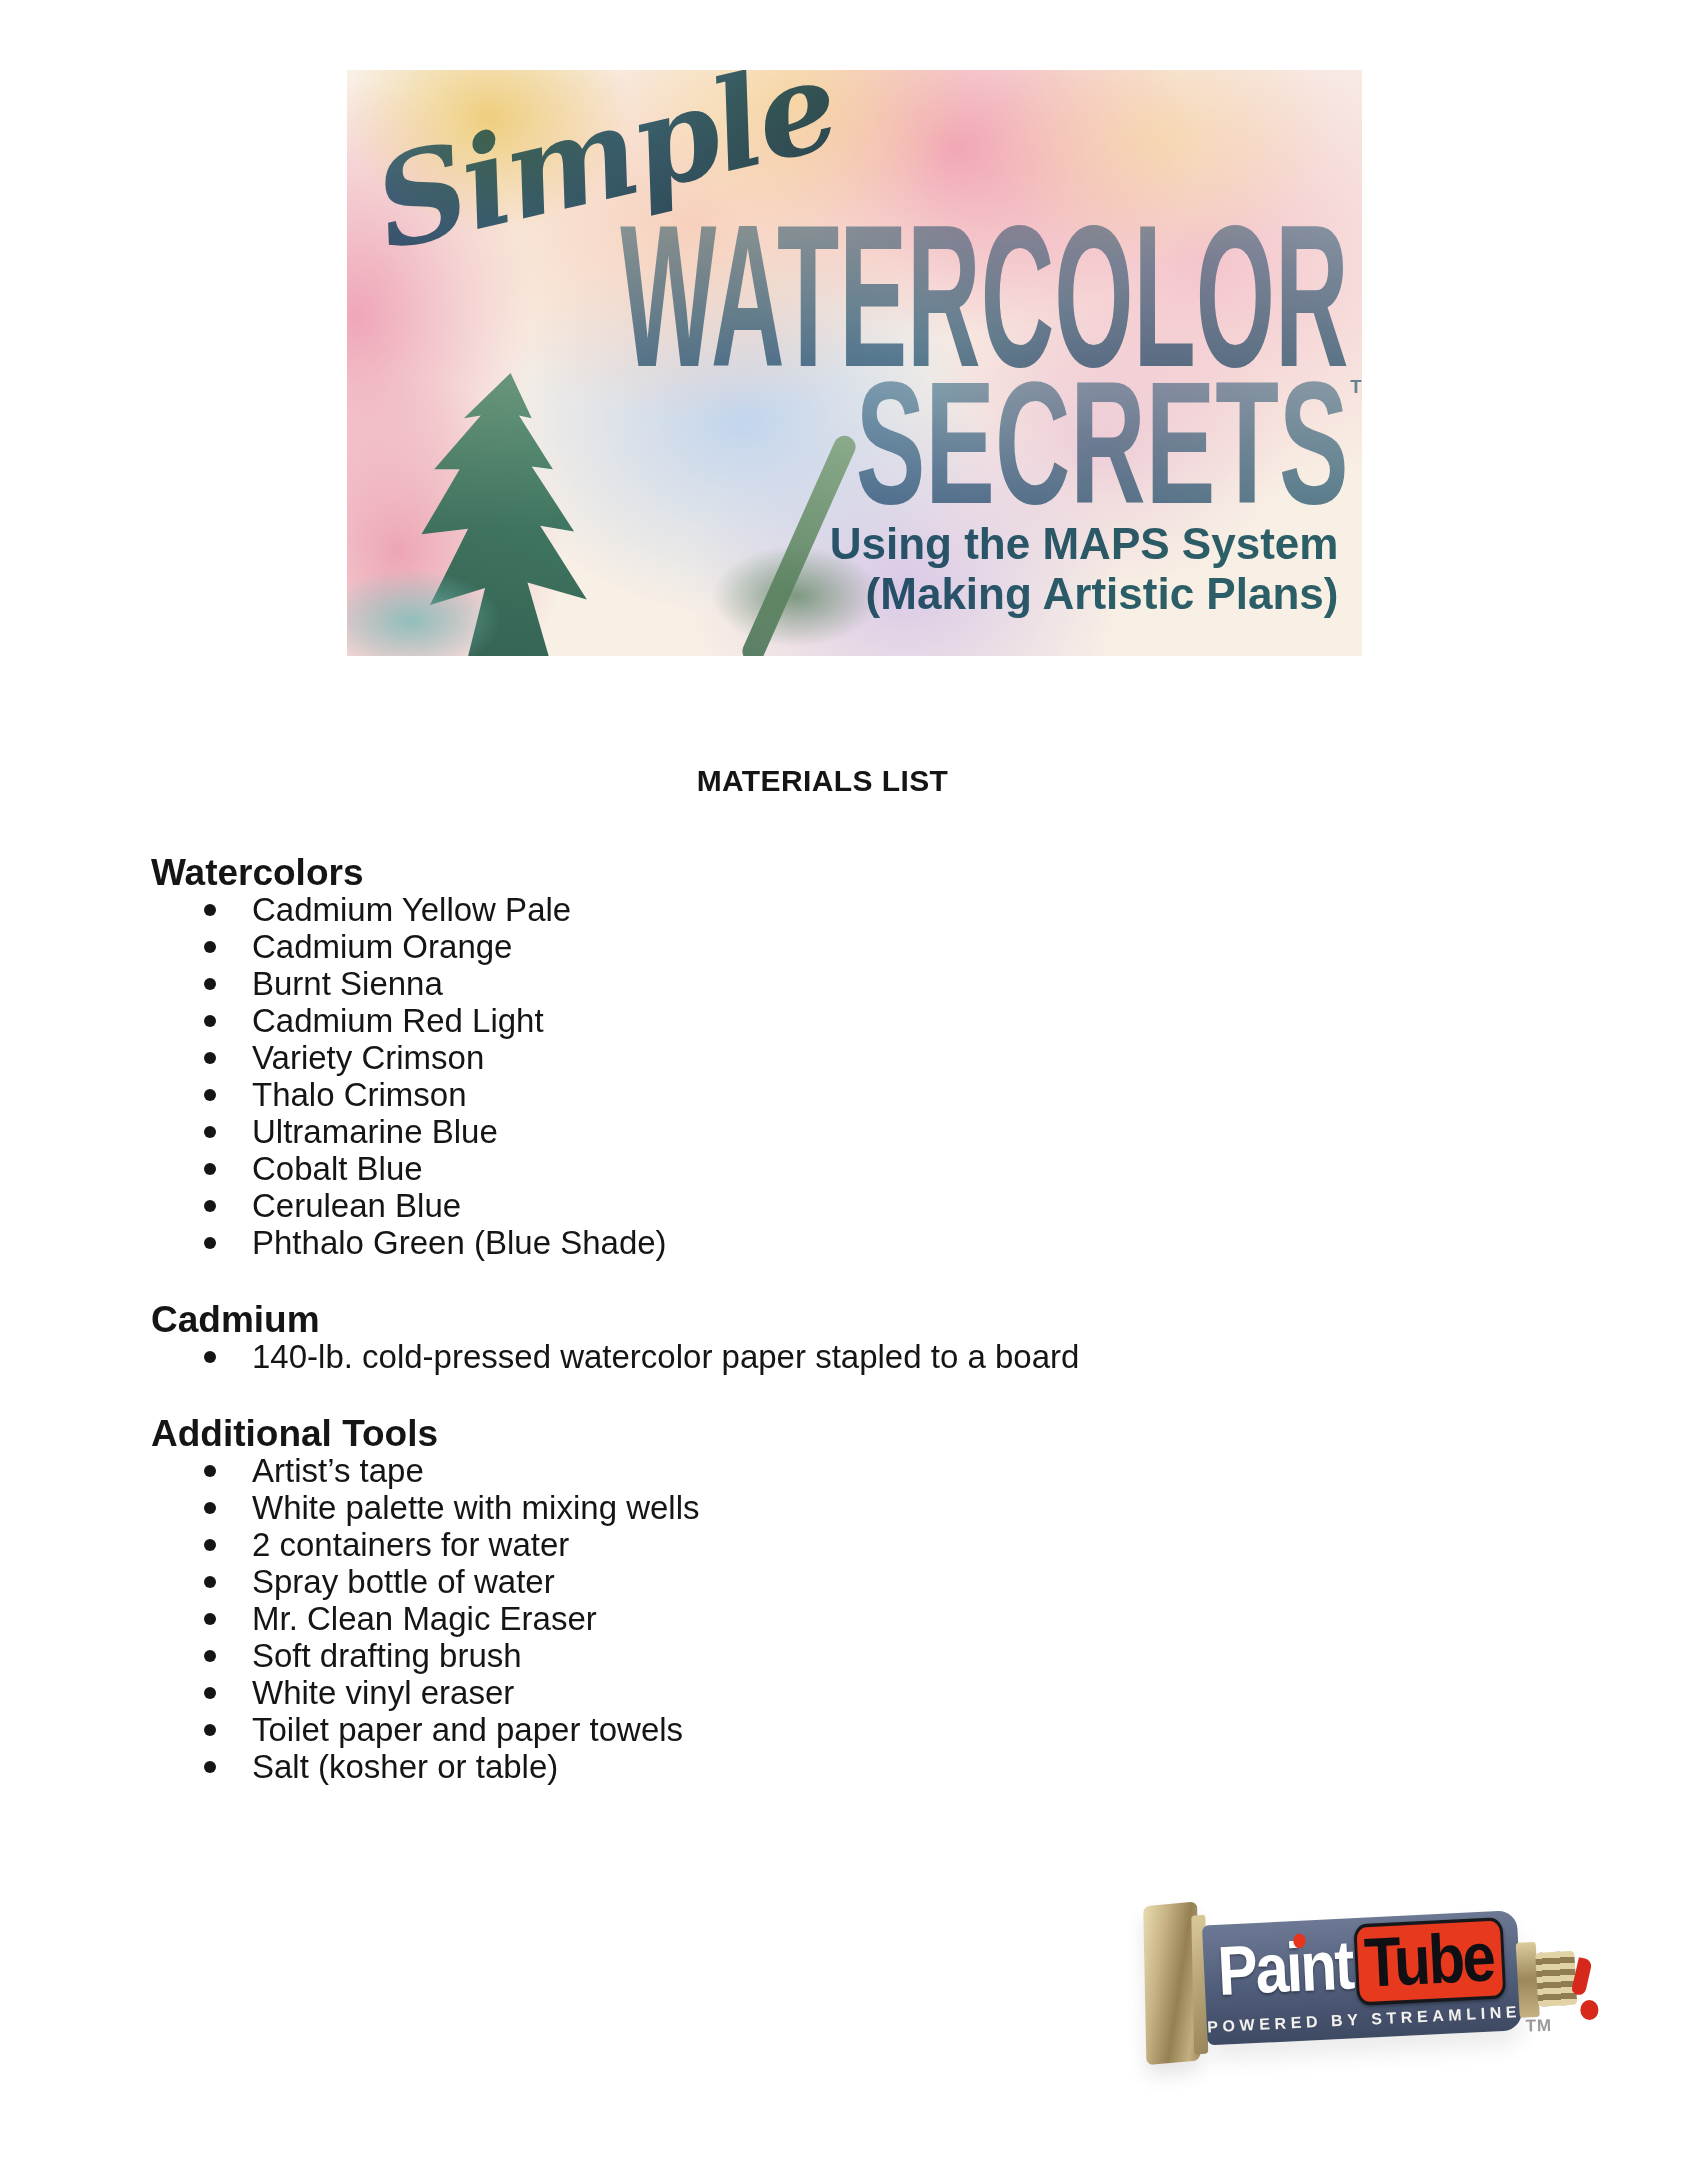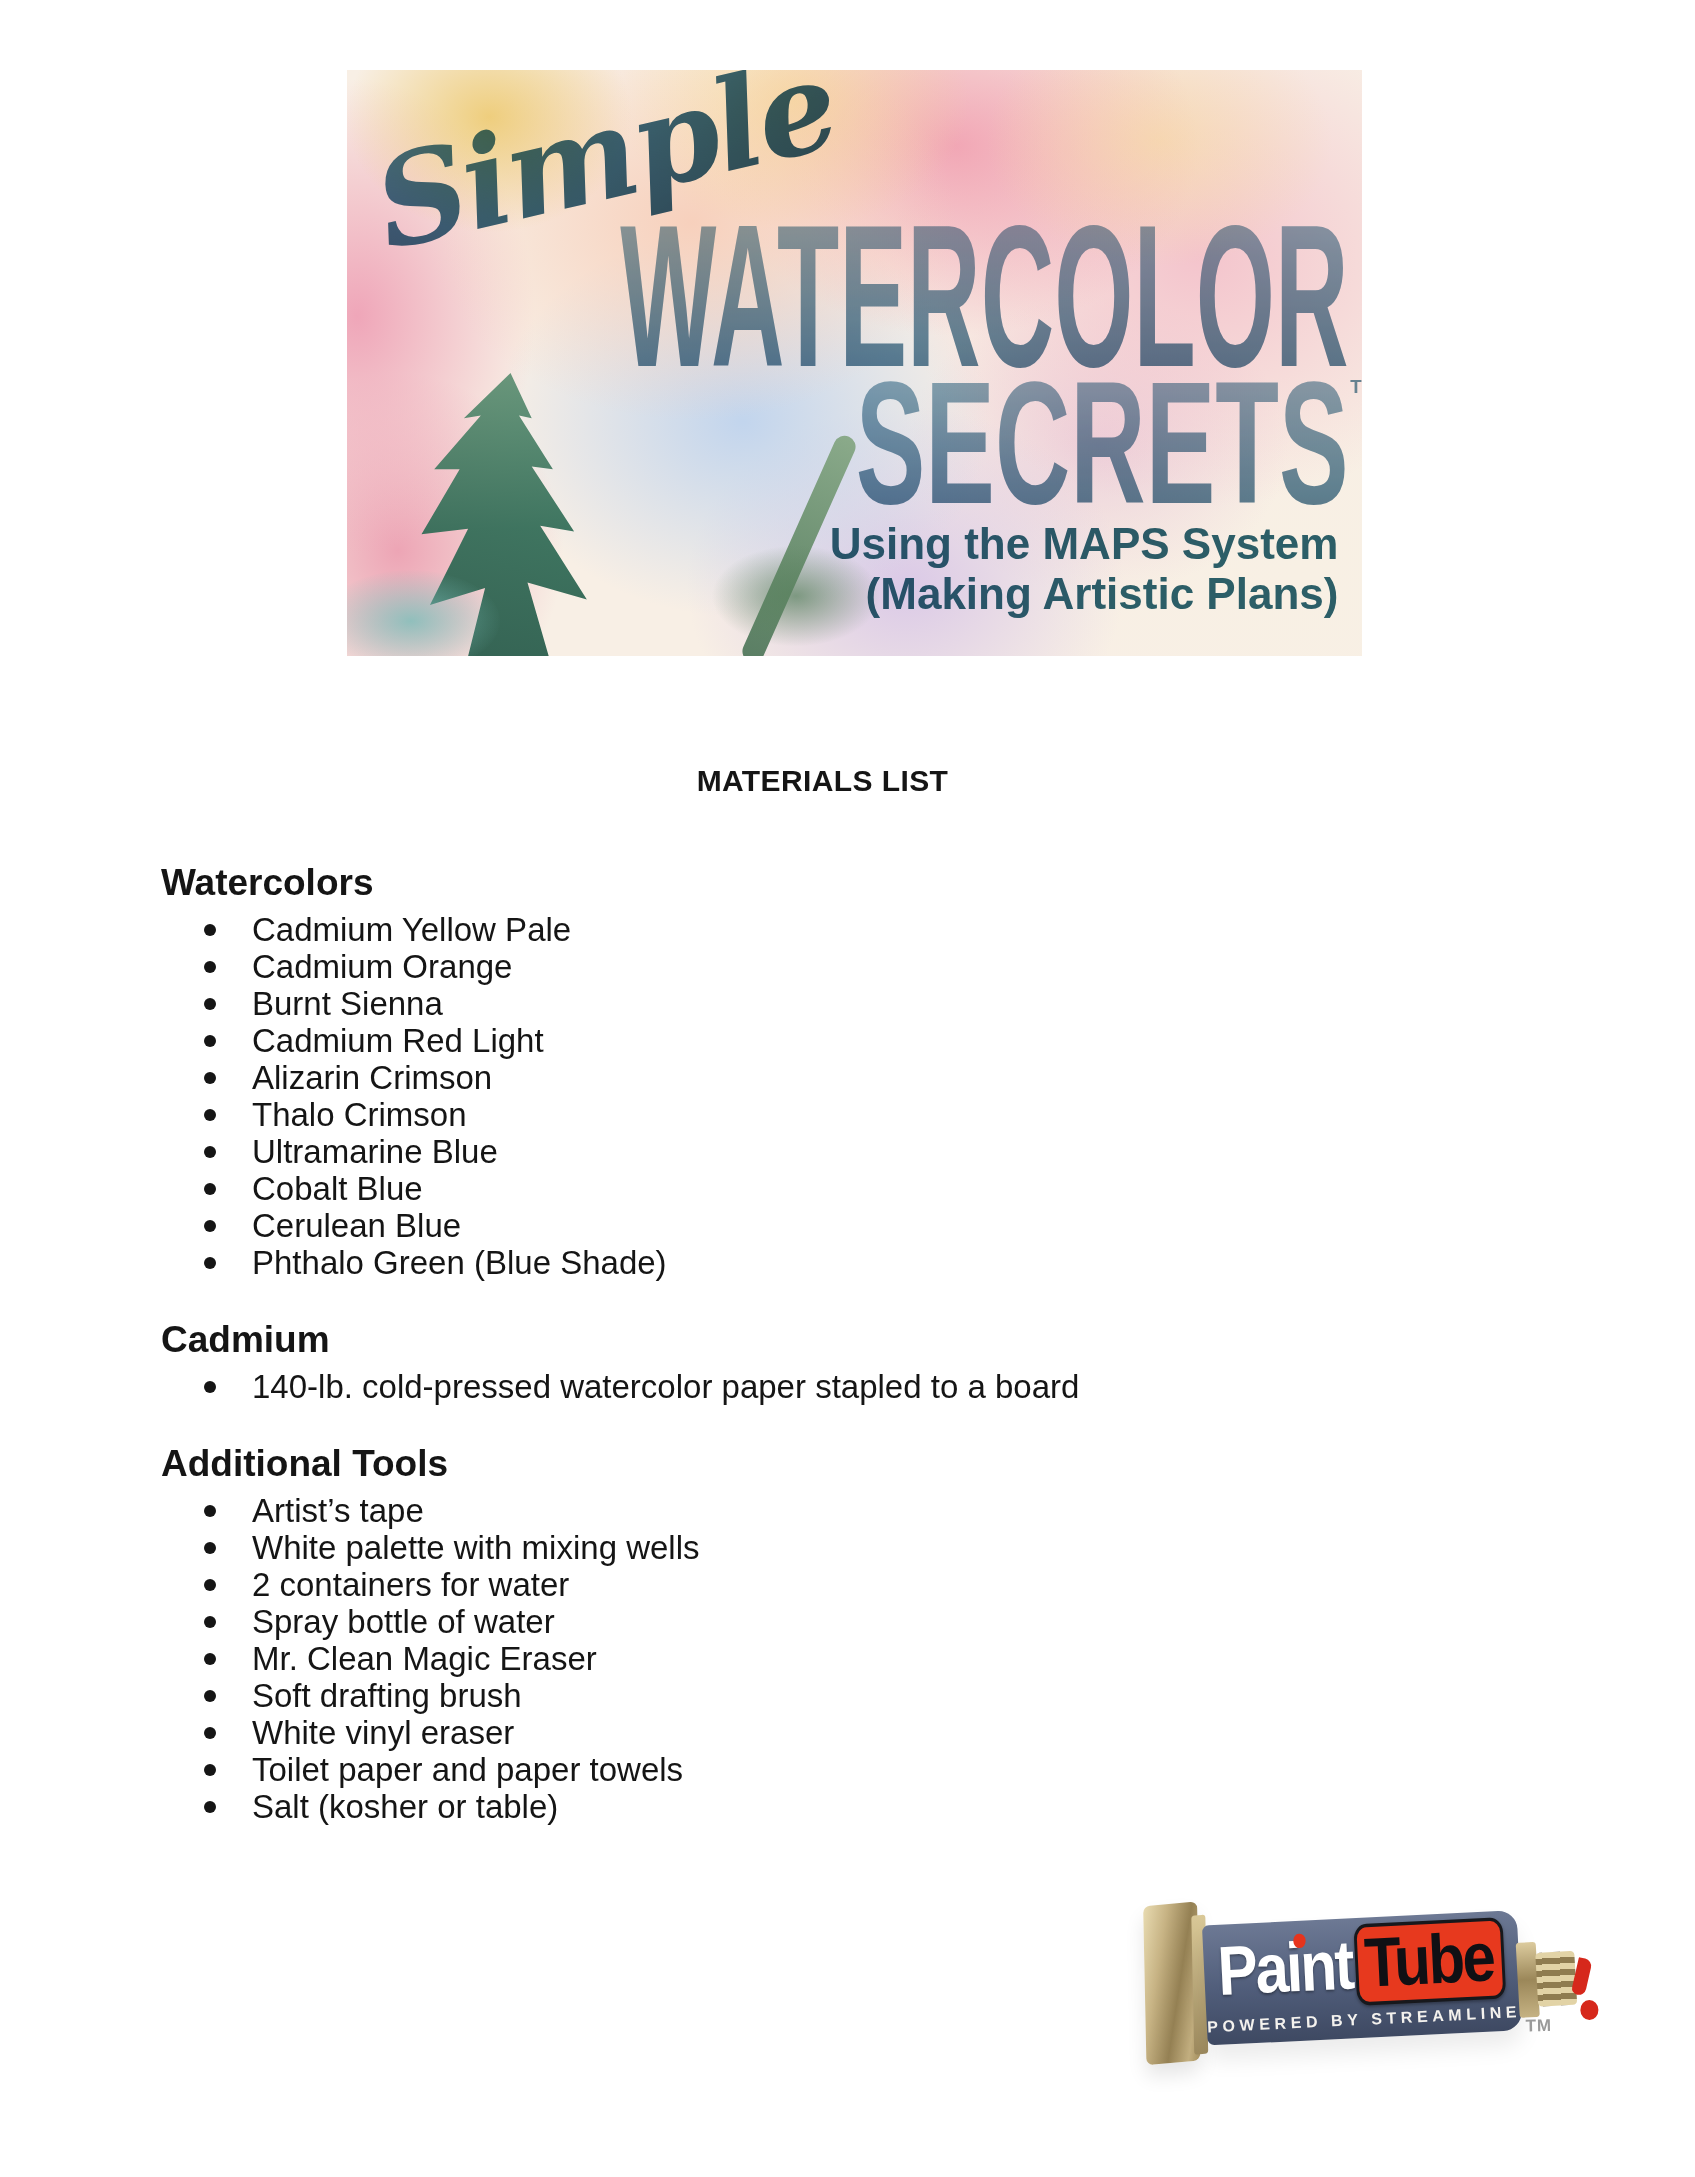--- a/index.html
+++ b/index.html
@@ -46,21 +46,21 @@
   }
   .banner svg{position:absolute;left:0;top:0;mix-blend-mode:multiply;}
 
   
   .doc-title{
     position:absolute;left:151px;top:758px;width:1343px;margin:0;
     text-align:center;font-size:30px;line-height:46px;font-weight:700;letter-spacing:0.4px;
   }
   .content{position:absolute;left:151px;top:854px;width:1373px;}
   .content section + section{margin-top:40px;}
-  .content h2{margin:10px;font-size:37px;line-height:37px;font-weight:700;}
+  .content h2{margin:0;font-size:37px;line-height:37px;font-weight:700;}
   .content ul{list-style:none;margin:0;padding:0;}
   .content li{
     display:flex;align-items:flex-start;
     padding-left:53px;font-size:33px;line-height:37px;font-weight:400;
   }
   .content .dot{
     flex:none;width:12px;height:12px;border-radius:50%;background:#151515;
     margin-top:12.7px;margin-right:36px;
   }
 
@@ -171,21 +171,21 @@
           <li>
             <span class="dot"></span>
             <span>Burnt Sienna</span>
           </li>
           <li>
             <span class="dot"></span>
             <span>Cadmium Red Light</span>
           </li>
           <li>
             <span class="dot"></span>
-            <span>Alizarin Crimson</span>
+            <span>Variety Crimson</span>
           </li>
           <li>
             <span class="dot"></span>
             <span>Thalo Crimson</span>
           </li>
           <li>
             <span class="dot"></span>
             <span>Ultramarine Blue</span>
           </li>
           <li>

